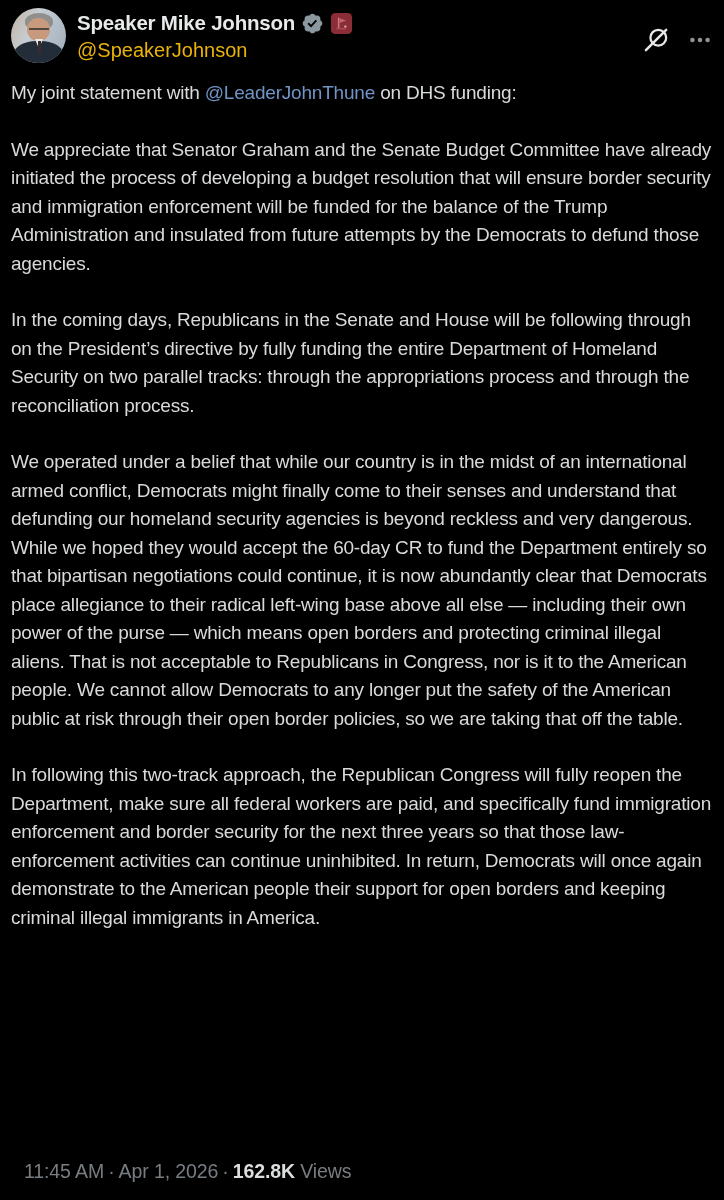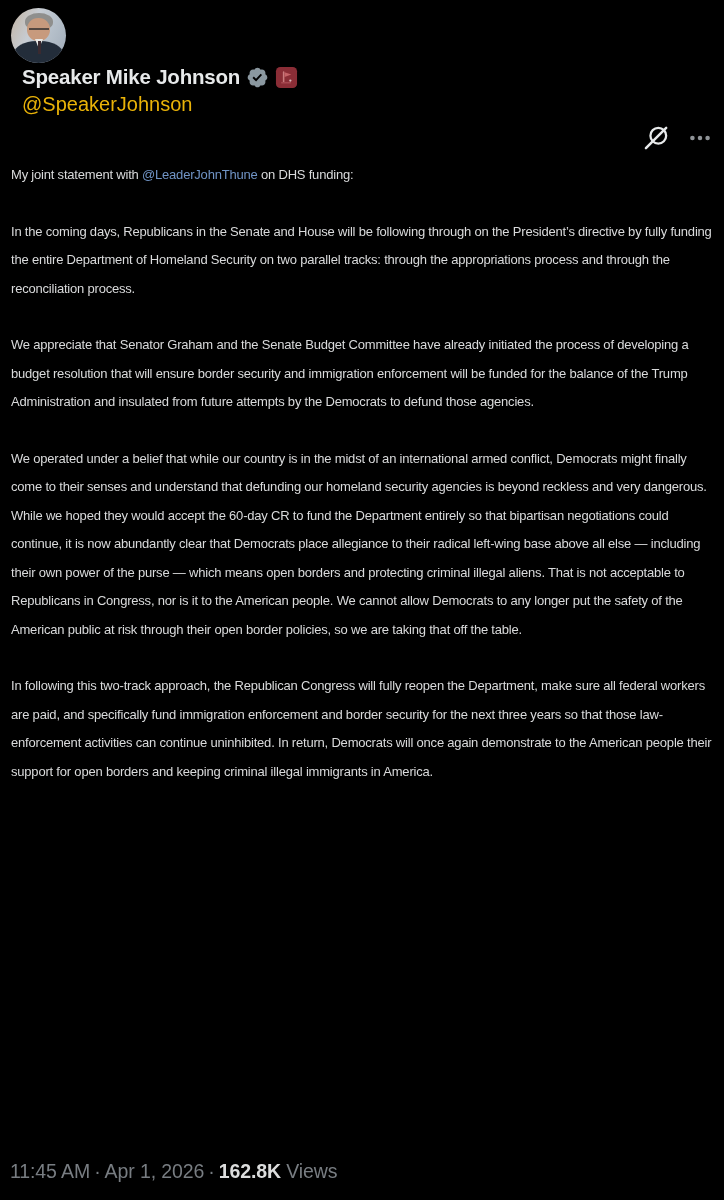--- a/index.html
+++ b/index.html
@@ -7,21 +7,21 @@
   .tweet {
     position:relative;
     width:724px; height:1200px;
     background:#000000;
     padding:8px 11px 0 11px;
     overflow:hidden;
     font-family:"Liberation Sans","DejaVu Sans",sans-serif;
     color:#d9dadb;
   }
   
-  .header { display:flex; align-items:flex-start;flex-direction:column; }
+  .header { display:flex; align-items:center; }
   .avatar {
     width:55px; height:55px; border-radius:50%;
     overflow:hidden; position:relative; flex:0 0 55px;
     background:linear-gradient(115deg,#c2b2a1 0%,#c7cdd4 38%,#b7c1cb 62%,#9fabb8 100%);
   }
   .av-hair { position:absolute; top:5px; left:14px; width:28px; height:17px;
     border-radius:50% 50% 42% 42%; background:#8f8f8d; }
   .av-face { position:absolute; top:10px; left:16px; width:23px; height:23px;
     border-radius:48%; background:#c79a7d; }
   .av-glasses { position:absolute; top:20px; left:18px; width:20px; height:4px;
@@ -33,26 +33,26 @@
   .av-tie { position:absolute; bottom:9px; left:26.5px; width:3px; height:13px;
     background:#3a2a30; }
   .id-block { margin-left:11px; padding-top:2px; min-width:0; }
   .name-row { display:flex; align-items:center; gap:6px; }
   .display-name { font-size:20.5px; font-weight:700; color:#e7e9ea; letter-spacing:-0.2px; }
   .badge { display:inline-flex; flex:0 0 auto; }
   .handle { margin-top:4px; font-size:20px; color:#eab308; }
   .header-actions { margin-left:auto; display:flex; align-items:center; gap:17px; padding-top:8px; }
   .icon-btn { display:inline-flex; cursor:pointer; }
   
-  .body { margin-top:10px; font-size:13px; line-height:28.5px; letter-spacing:-0.2px; color:#d9dadb; }
+  .body { margin-top:16px; font-size:19px; line-height:28.5px; letter-spacing:-0.2px; color:#d9dadb; }
   .body p { margin:0 0 28px 0; }
   .body p:last-child { margin-bottom:0; }
   .mention { color:#7094c6; text-decoration:none; cursor:pointer; }
   
-  .footer { position:absolute; left:10px; top:1160px; font-size:19.5px; color:#787d82; letter-spacing:-0.1px; }
+  .footer { position:absolute; left:24px; top:1160px; font-size:19.5px; color:#787d82; letter-spacing:-0.1px; }
   .footer .views-count { color:#dcdddd; font-weight:700; }
   .sep { padding:0 4px; }
 </style>
 </head>
 <body>
 
 <div class="tweet">
 
   <div class="header">
     <div class="avatar">
@@ -97,22 +97,22 @@
           <circle cx="5" cy="12" r="2.1" fill="#8f9397"></circle>
           <circle cx="12" cy="12" r="2.1" fill="#8f9397"></circle>
           <circle cx="19" cy="12" r="2.1" fill="#8f9397"></circle>
         </svg>
       </span>
     </div>
   </div>
 
   <div class="body">
     <p><span>My joint statement with </span><a class="mention">@LeaderJohnThune</a><span> on DHS funding:</span></p>
+    <p>We appreciate that Senator Graham and the Senate Budget Committee have already initiated the process of developing a budget resolution that will ensure border security and immigration enforcement will be funded for the balance of the Trump Administration and insulated from future attempts by the Democrats to defund those agencies.</p>
     <p>In the coming days, Republicans in the Senate and House will be following through on the President’s directive by fully funding the entire Department of Homeland Security on two parallel tracks: through the appropriations process and through the reconciliation process.</p>
-    <p>We appreciate that Senator Graham and the Senate Budget Committee have already initiated the process of developing a budget resolution that will ensure border security and immigration enforcement will be funded for the balance of the Trump Administration and insulated from future attempts by the Democrats to defund those agencies.</p>
     <p>We operated under a belief that while our country is in the midst of an international armed conflict, Democrats might finally come to their senses and understand that defunding our homeland security agencies is beyond reckless and very dangerous. While we hoped they would accept the 60-day CR to fund the Department entirely so that bipartisan negotiations could continue, it is now abundantly clear that Democrats place allegiance to their radical left-wing base above all else — including their own power of the purse — which means open borders and protecting criminal illegal aliens. That is not acceptable to Republicans in Congress, nor is it to the American people. We cannot allow Democrats to any longer put the safety of the American public at risk through their open border policies, so we are taking that off the table.</p>
     <p>In following this two-track approach, the Republican Congress will fully reopen the Department, make sure all federal workers are paid, and specifically fund immigration enforcement and border security for the next three years so that those law-enforcement activities can continue uninhibited. In return, Democrats will once again demonstrate to the American people their support for open borders and keeping criminal illegal immigrants in America.</p>
   </div>
 
   <div class="footer">
     <span>11:45 AM</span><span class="sep">·</span><span>Apr 1, 2026</span><span class="sep">·</span><span class="views-count">162.8K</span> <span>Views</span>
   </div>
 
 </div>
 

